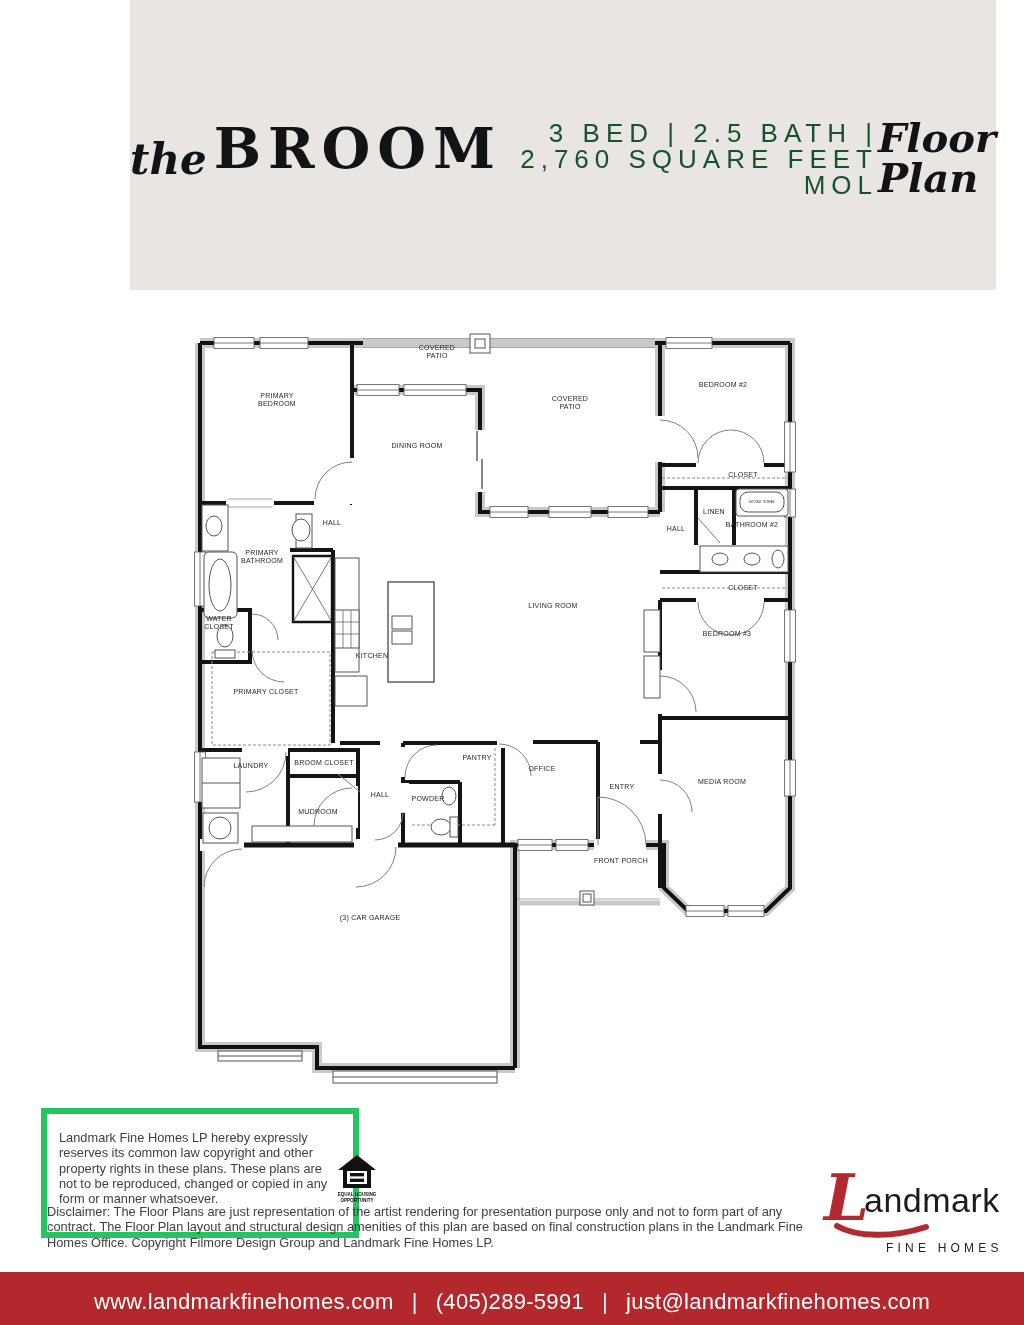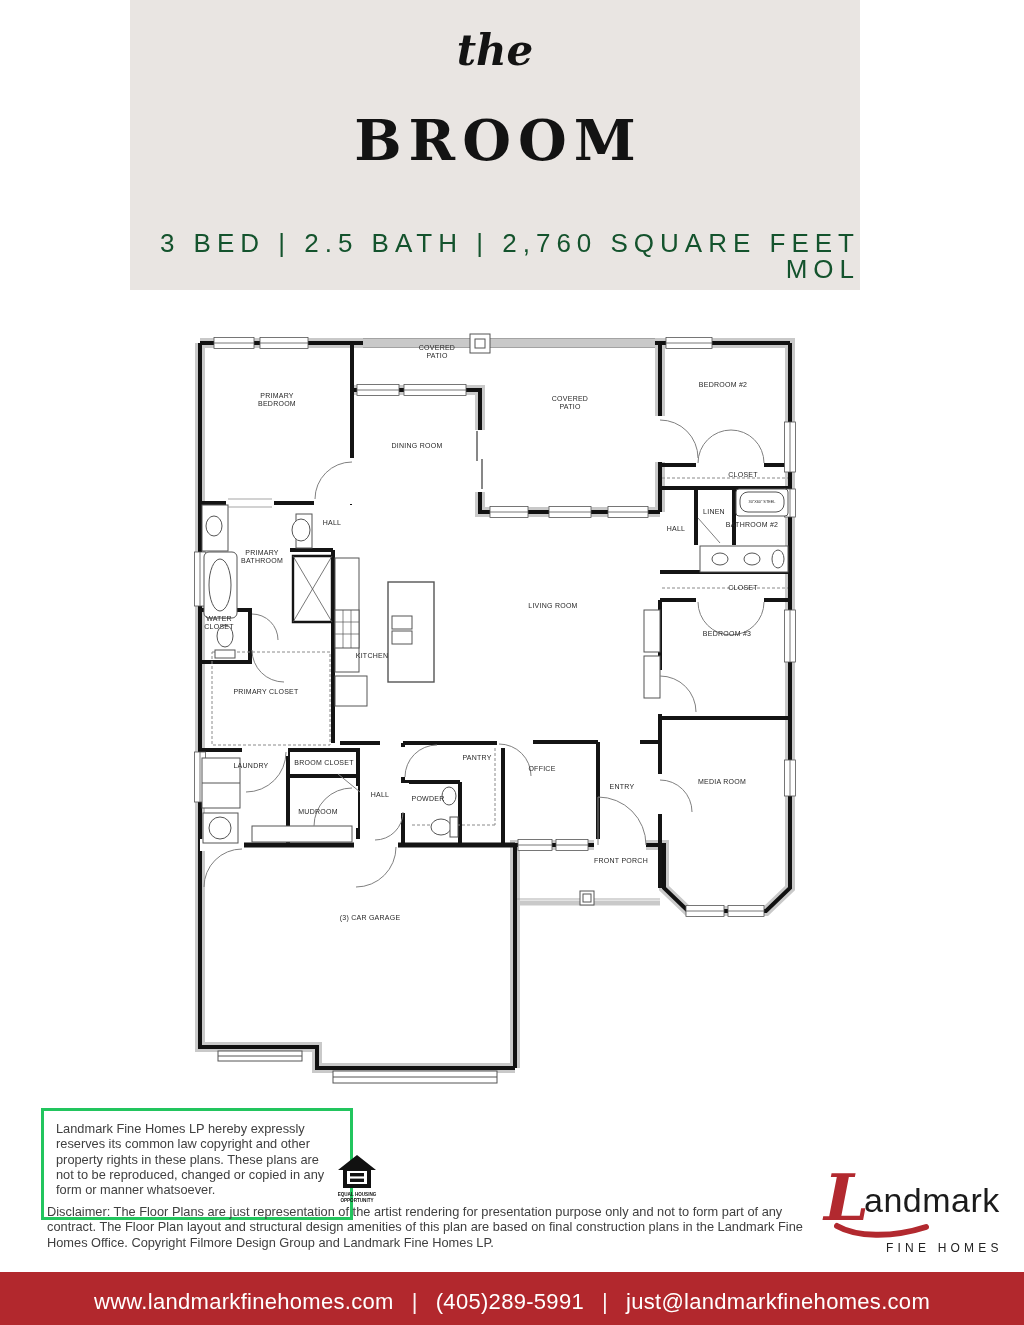--- a/index.html
+++ b/index.html
@@ -1,38 +1,38 @@
 <!DOCTYPE html>
 <html><head>
 <meta charset="utf-8">
 <style>
   html,body{margin:0;padding:0;background:#ffffff;}
   .page{position:relative;width:1024px;height:1325px;background:#fff;overflow:hidden;
         font-family:"Liberation Sans","DejaVu Sans",sans-serif;color:#1a1a1a;}
 
   
-  .header-panel{position:absolute;left:130px;top:0;width:730px;height:290px;background:#e9e5e2;
-                display:flex;flex-direction:column;align-items:center;gap:34px;}
+  .header-panel{position:absolute;left:130px;top:0;width:866px;height:290px;background:#e9e5e2;
+                display:flex;flex-direction:row;align-items:center;}
   .hdr-prefix{margin-top:30px;font:italic 600 42px/1 "DejaVu Serif","Liberation Serif",serif;color:#131313;}
   .hdr-title{margin-top:6px;font:600 56px/1 "DejaVu Serif","Liberation Serif",serif;
              letter-spacing:7px;color:#131313;text-indent:7px;}
   .hdr-specs{margin-top:28px;font:400 26px/1 "Liberation Sans",sans-serif;letter-spacing:6px;color:#14532d;text-align:right;}
   .hdr-sub{margin-top:26px;font:italic 600 40px/1 "DejaVu Serif","Liberation Serif",serif;color:#131313;}
 
   
   .plan-svg{position:absolute;left:185px;top:328px;width:620px;height:766px;}
   .rlabel{position:absolute;transform:translate(-50%,-50%);
           font:7px/1.15 "Liberation Sans",sans-serif;letter-spacing:.25px;color:#262626;
           text-align:center;white-space:nowrap;}
   .rlabel.wrap{white-space:normal;}
   .rlabel.tiny{font-size:3.8px;letter-spacing:0;}
 
   
   .copyright-box{position:absolute;left:41px;top:1108px;width:282px;height:86px;
-                 border:3px solid #22c55e;padding:10px 12px;box-sizing:content-box;
+                 border:6px solid #22c55e;padding:16px 12px;box-sizing:content-box;
                  font:12.8px/1.2 "Liberation Sans",sans-serif;color:#404040;}
   .eho{position:absolute;left:336px;top:1154px;}
   .disclaimer{position:absolute;left:47px;top:1204px;width:775px;
               font:12.8px/1.2 "Liberation Sans",sans-serif;color:#404040;}
 
   
   .lm-logo{position:absolute;left:824px;top:1166px;width:186px;height:92px;}
   .lm-word{position:absolute;left:0;top:0;white-space:nowrap;}
   .lm-l{font:italic 700 64px/1 "DejaVu Serif","Liberation Serif",serif;color:#b2292f;margin-right:-5px;}
   .lm-rest{font:500 34px/1 "Liberation Sans",sans-serif;letter-spacing:.5px;color:#1b1b1b;
@@ -49,20 +49,21 @@
 </style>
 </head>
 <body>
 
 <div class="page">
 
   <div class="header-panel">
     <div class="hdr-prefix">the</div>
     <div class="hdr-title">BROOM</div>
     <div class="hdr-specs">3 BED | 2.5 BATH | 2,760 SQUARE FEET MOL</div>
+    <div class="hdr-sub">Floor Plan</div>
   </div>
 
   <svg class="plan-svg" viewBox="185 328 620 766" xmlns="http://www.w3.org/2000/svg">
 
     <g stroke="#c9c9c9" stroke-width="10" fill="none">
       <path d="M200,343 H790 V888 L766,911 H688 L664,888 V845 H515 V1068 M515,1068 H317 V1047 H200 V343
                M352,390 H480 V512 H660 M660,512 V343"></path>
     </g>
 
     <g stroke="#111111" stroke-width="4" fill="none">

